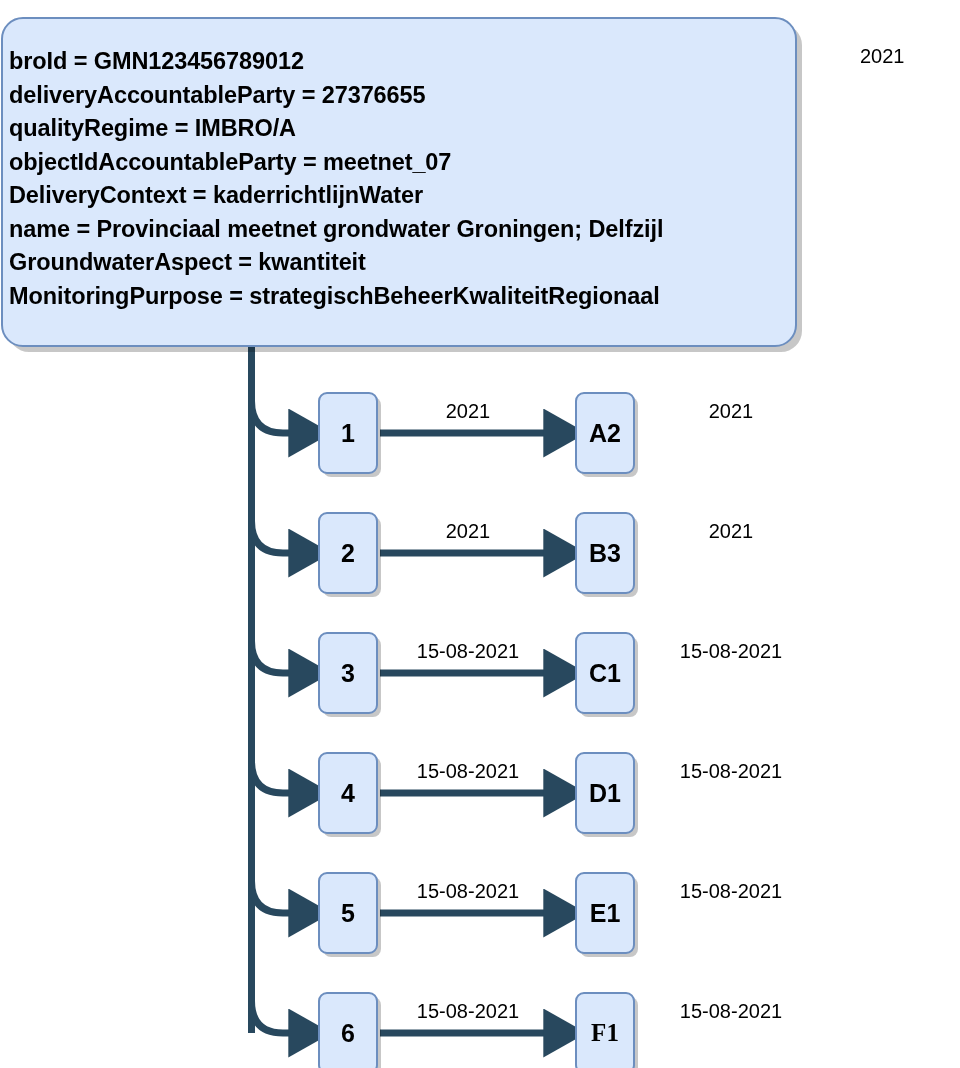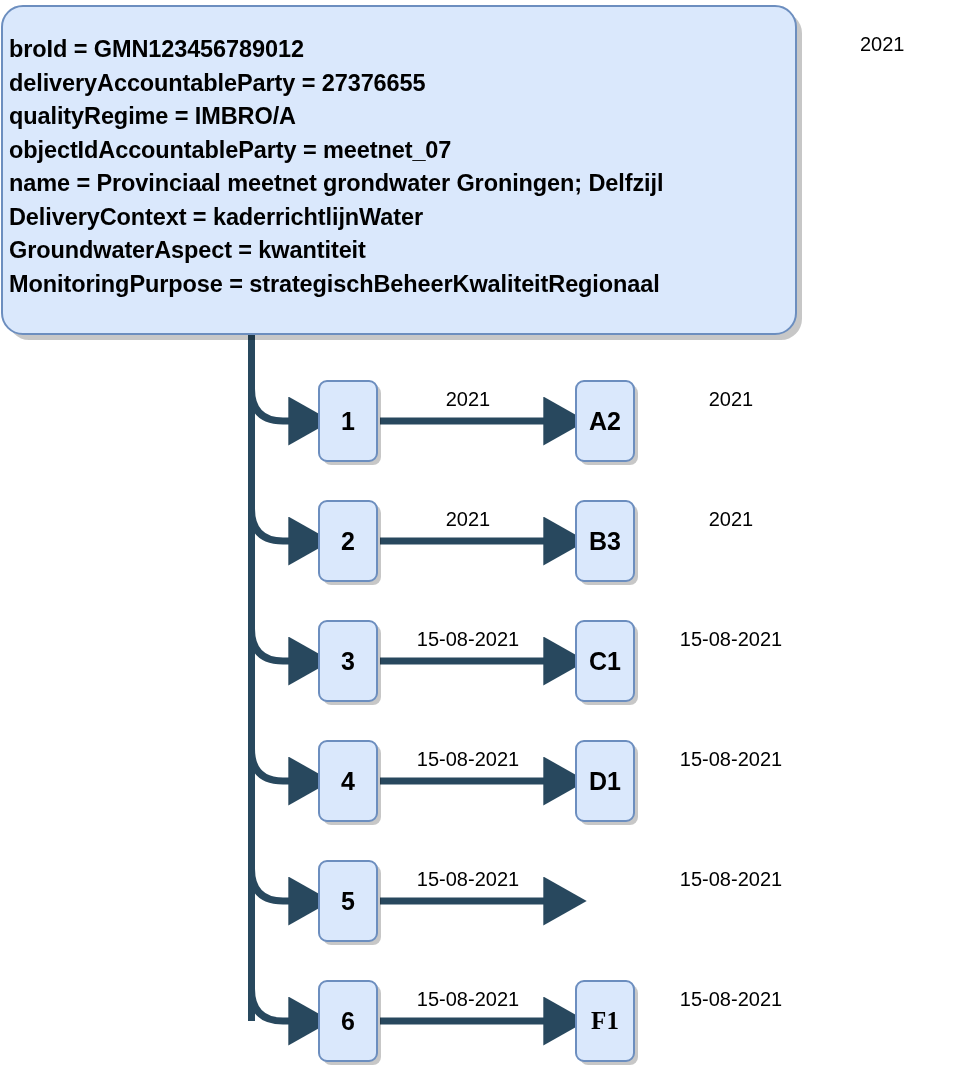--- a/index.html
+++ b/index.html
@@ -11,21 +11,21 @@
   body {
     width: 960px;
     height: 1068px;
     position: relative;
     overflow: hidden;
     font-family: "Liberation Sans", sans-serif;
   }
 
   #canvas {
     position: absolute;
-    left: 0; top: 0;
+    left: 0; top: 12px;
     width: 960px;
     height: 869px;
   }
 
   
   .main-box {
     position: absolute;
     left: 1px;
     top: 5px;
     width: 796px;
@@ -131,22 +131,22 @@
     <path d="M380,781 L558,781" stroke="#28485e" stroke-width="7" fill="none" marker-end="url(#arrowhead)"></path>
     <path d="M380,901 L558,901" stroke="#28485e" stroke-width="7" fill="none" marker-end="url(#arrowhead)"></path>
     <path d="M380,1021 L558,1021" stroke="#28485e" stroke-width="7" fill="none" marker-end="url(#arrowhead)"></path>
   </svg>
 
   <div class="main-box">
     <div class="attr-line">broId = GMN123456789012</div>
     <div class="attr-line">deliveryAccountableParty = 27376655</div>
     <div class="attr-line">qualityRegime = IMBRO/A</div>
     <div class="attr-line">objectIdAccountableParty = meetnet_07</div>
+    <div class="attr-line">DeliveryContext = kaderrichtlijnWater</div>
     <div class="attr-line">name = Provinciaal meetnet grondwater Groningen; Delfzijl</div>
-    <div class="attr-line">DeliveryContext = kaderrichtlijnWater</div>
     <div class="attr-line">GroundwaterAspect = kwantiteit</div>
     <div class="attr-line">MonitoringPurpose = strategischBeheerKwaliteitRegionaal</div>
   </div>
 
   <div class="corner-year">2021</div>
 
   <div class="node" style="left:318px; top:380px;">1</div>
   <div class="edge-label" style="left:373px; top:388px;">2021</div>
   <div class="node" style="left:575px; top:380px;">A2</div>
   <div class="right-label" style="left:636px; top:388px;">2021</div>
@@ -161,20 +161,21 @@
   <div class="node" style="left:575px; top:620px;">C1</div>
   <div class="right-label" style="left:636px; top:628px;">15-08-2021</div>
 
   <div class="node" style="left:318px; top:740px;">4</div>
   <div class="edge-label" style="left:373px; top:748px;">15-08-2021</div>
   <div class="node" style="left:575px; top:740px;">D1</div>
   <div class="right-label" style="left:636px; top:748px;">15-08-2021</div>
 
   <div class="node" style="left:318px; top:860px;">5</div>
   <div class="edge-label" style="left:373px; top:868px;">15-08-2021</div>
+  <div class="node" style="left:575px; top:860px;">E1</div>
   <div class="right-label" style="left:636px; top:868px;">15-08-2021</div>
 
   <div class="node" style="left:318px; top:980px;">6</div>
   <div class="edge-label" style="left:373px; top:988px;">15-08-2021</div>
   <div class="node" style="left:575px; top:980px;font-family:Liberation Serif, serif;">F1</div>
   <div class="right-label" style="left:636px; top:988px;">15-08-2021</div>
 
 </div>
 
 </body></html>

